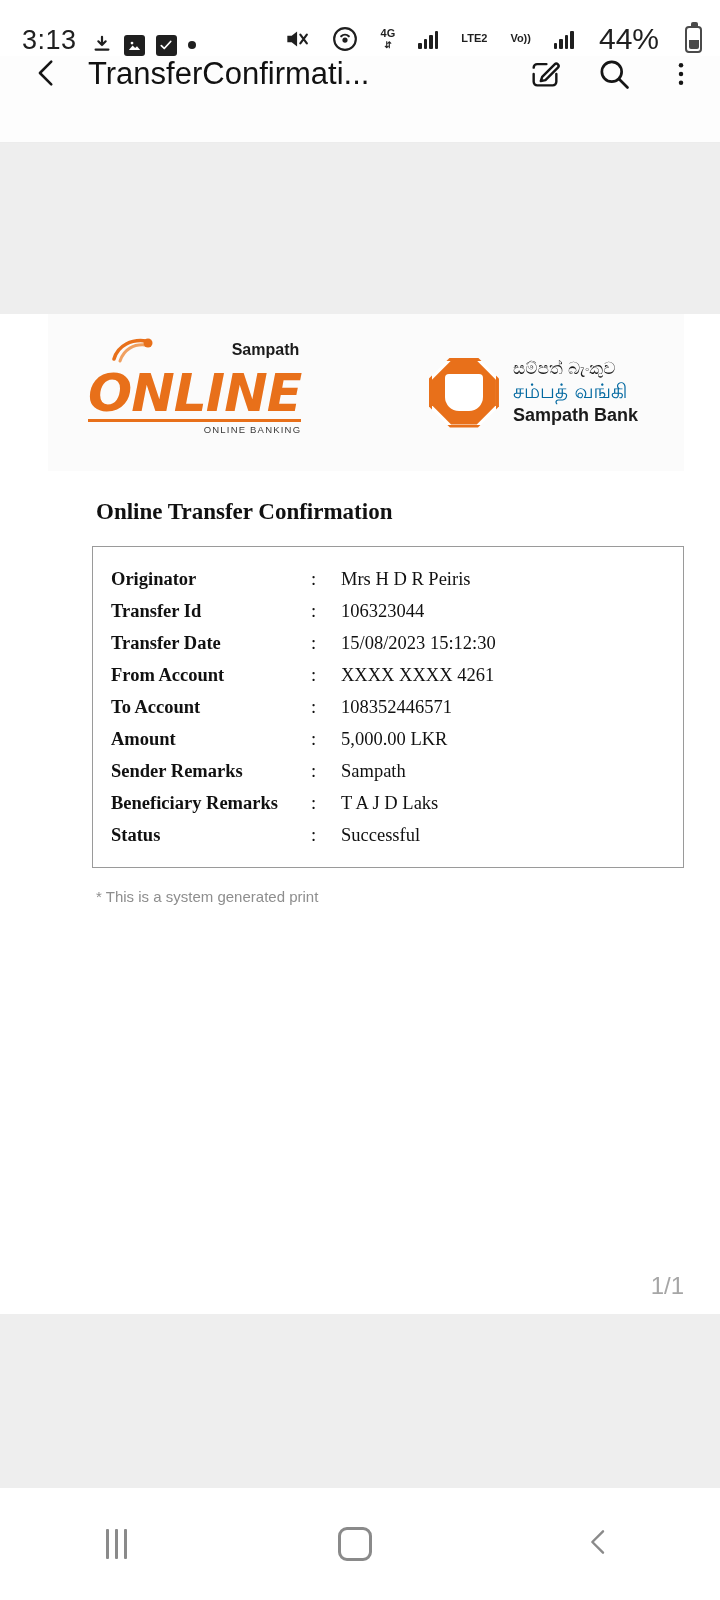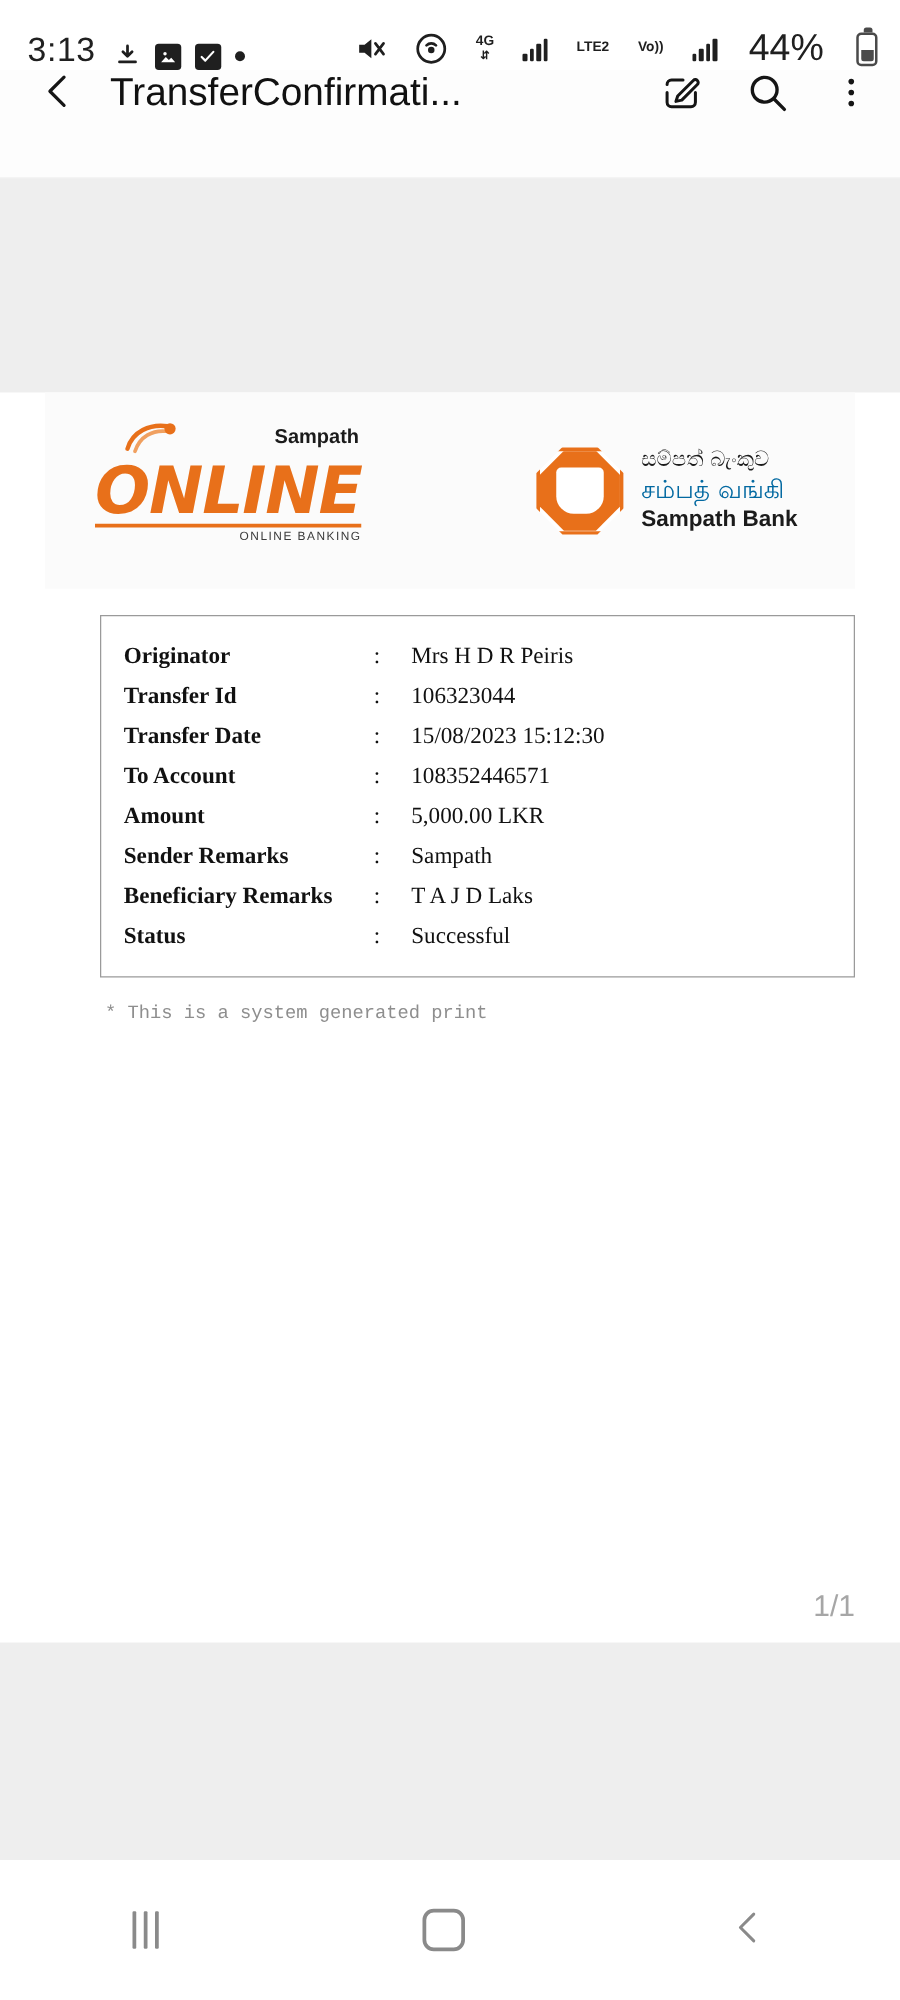--- a/index.html
+++ b/index.html
@@ -94,20 +94,21 @@
   .viewer {
     position: absolute;
     top: 143px; left: 0; right: 0; bottom: 112px;
     background: #eeeeee;
   }
   .page {
     position: absolute;
     top: 171px; left: 0; right: 0;
     height: 1000px;
     background: #ffffff;
+    padding-left: 12px;
   }
   .page-header {
     margin: 0 36px;
     height: 157px;
     background: #fbfbfb;
     display: flex;
     align-items: center;
     justify-content: space-between;
     padding: 0 46px 0 40px;
   }
@@ -194,21 +195,21 @@
     color: #111;
     padding: 5.5px 0;
     vertical-align: top;
   }
   td.lbl { font-weight: bold; width: 200px; }
   td.colon { width: 30px; }
   td.val { font-weight: normal; }
 
   .sys-note {
     margin: 20px 0 0 84px;
-    font-family: Liberation Mono, monospace;
+    font-family: Liberation Sans, sans-serif;
     font-size: 15px;
     color: #8e8e8e;
   }
 
   .page-count {
     position: absolute;
     right: 36px; bottom: 14px;
     font-size: 24px;
     color: #a6a6a6;
   }
@@ -351,38 +352,44 @@
           </span>
         </span>
         <span class="bank-text">
           <div class="bank-si">සම්පත් බැංකුව</div>
           <div class="bank-ta">சம்பத் வங்கி</div>
           <div class="bank-en">Sampath Bank</div>
         </span>
       </div>
     </div>
 
+    <div class="doc-title">Online Transfer Confirmation</div>
 
     <div class="detail-box">
       <table class="details">
         <tbody>
           <tr>
             <td class="lbl">Originator</td>
             <td class="colon">:</td>
             <td class="val">Mrs H D R Peiris</td>
           </tr>
           <tr>
             <td class="lbl">Transfer Id</td>
             <td class="colon">:</td>
             <td class="val">106323044</td>
           </tr>
           <tr>
             <td class="lbl">Transfer Date</td>
             <td class="colon">:</td>
             <td class="val">15/08/2023 15:12:30</td>
+          </tr>
+          <tr>
+            <td class="lbl">From Account</td>
+            <td class="colon">:</td>
+            <td class="val">XXXX XXXX 4261</td>
           </tr>
           <tr>
             <td class="lbl">To Account</td>
             <td class="colon">:</td>
             <td class="val">108352446571</td>
           </tr>
           <tr>
             <td class="lbl">Amount</td>
             <td class="colon">:</td>
             <td class="val">5,000.00 LKR</td>

